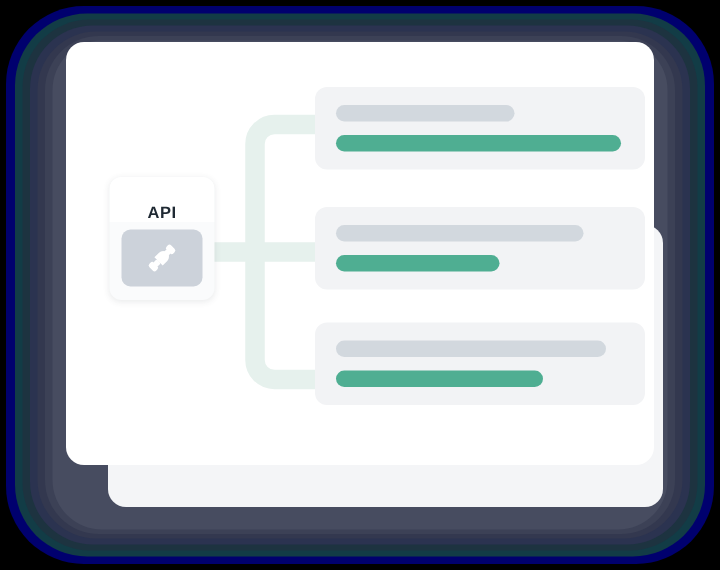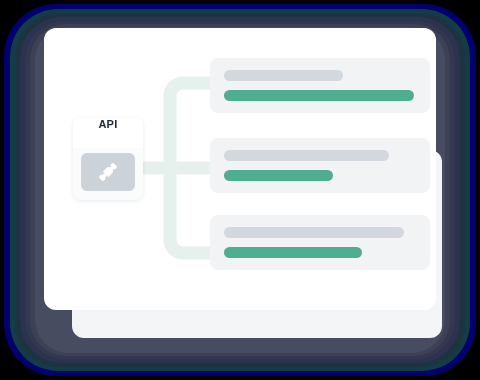--- a/index.html
+++ b/index.html
@@ -76,21 +76,21 @@
     height: 82px;
     background: #fafbfc;
     border-radius: 8px;
     box-shadow: 0 1px 4px rgba(45,55,72,0.10);
     overflow: hidden;
   }
   .api-header {
     height: 30px;
     background: #ffffff;
     display: flex;
-    align-items: flex-start;
+    align-items: flex-end;
     justify-content: center;
   }
   .api-title {
     font-size: 11px;
     font-weight: bold;
     color: #1f2933;
     letter-spacing: 0.3px;
   }
   .api-body {
     padding: 5px 8px 9px 8px;

